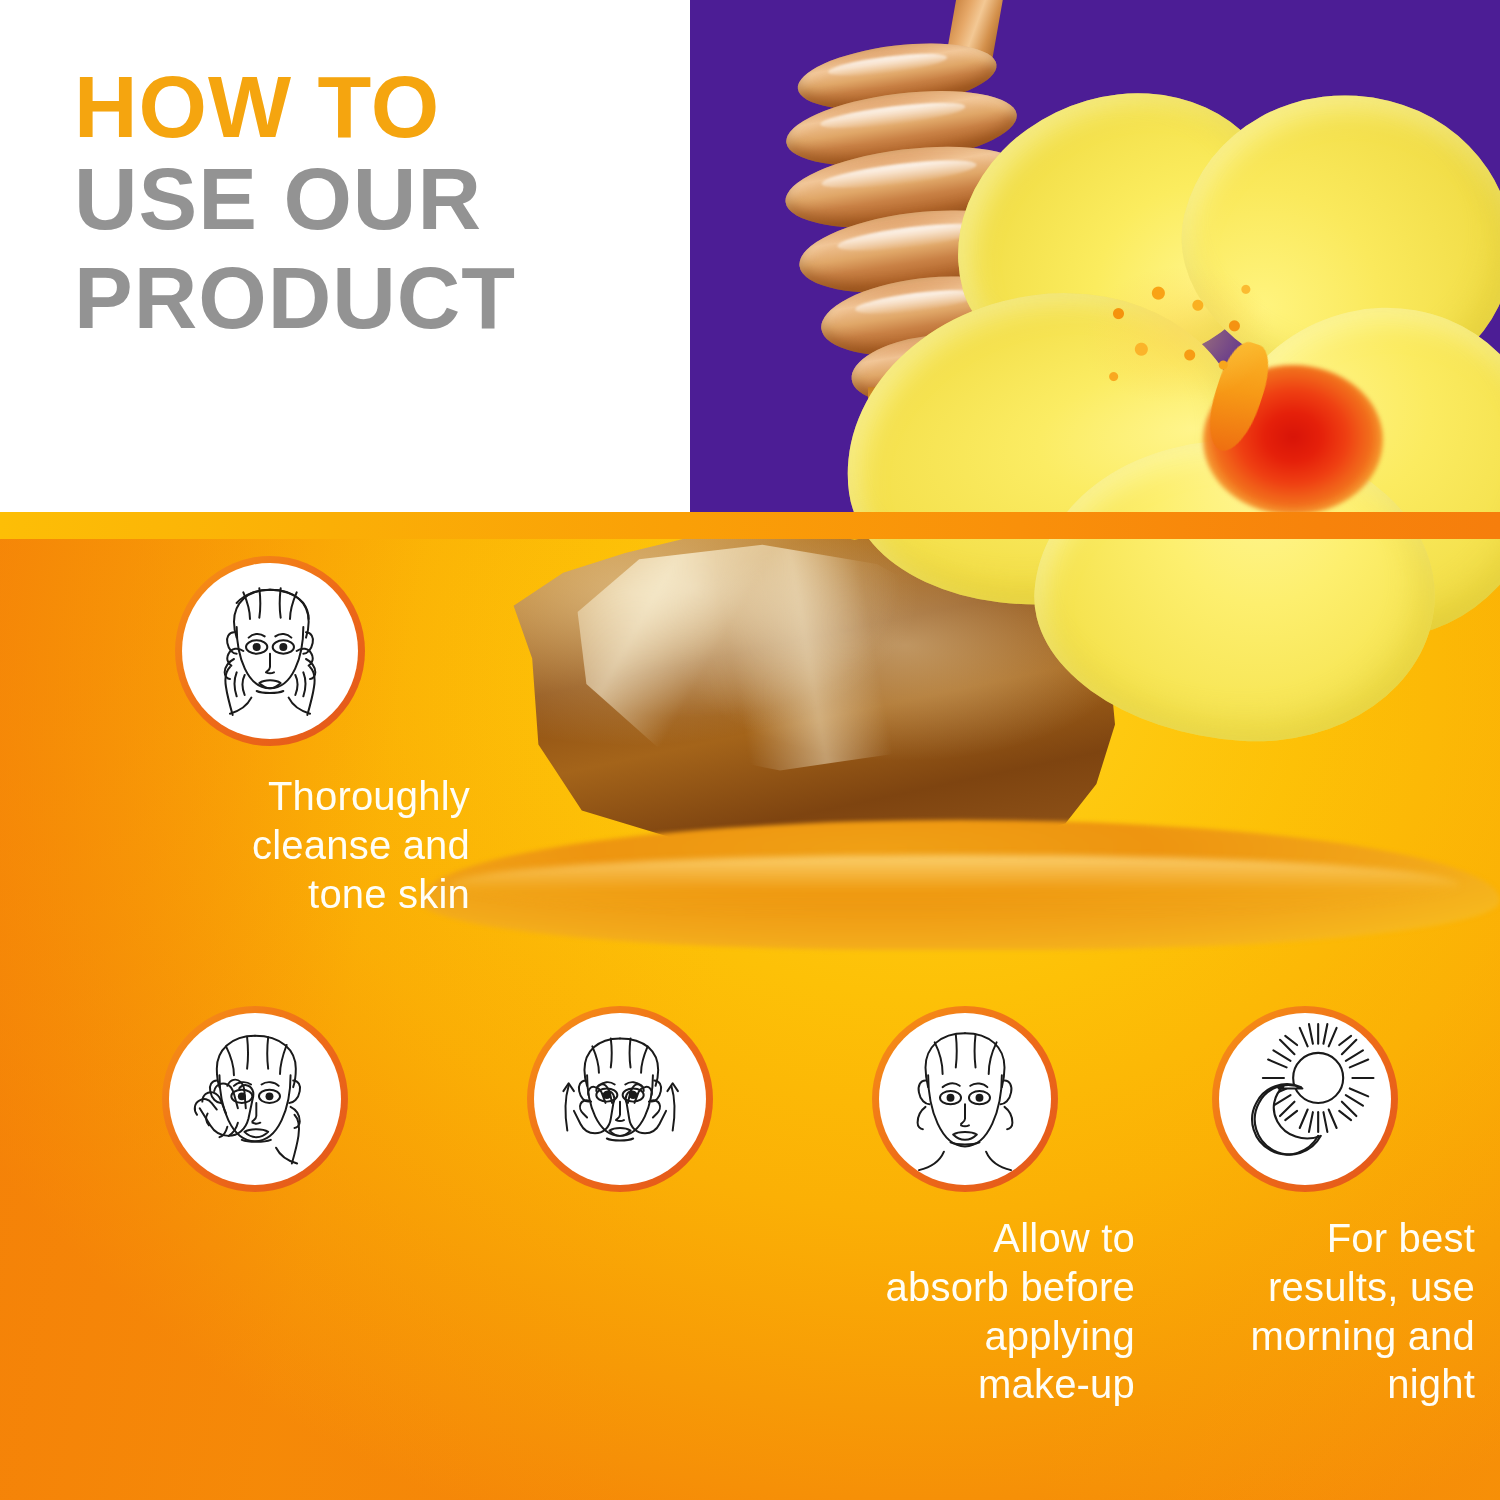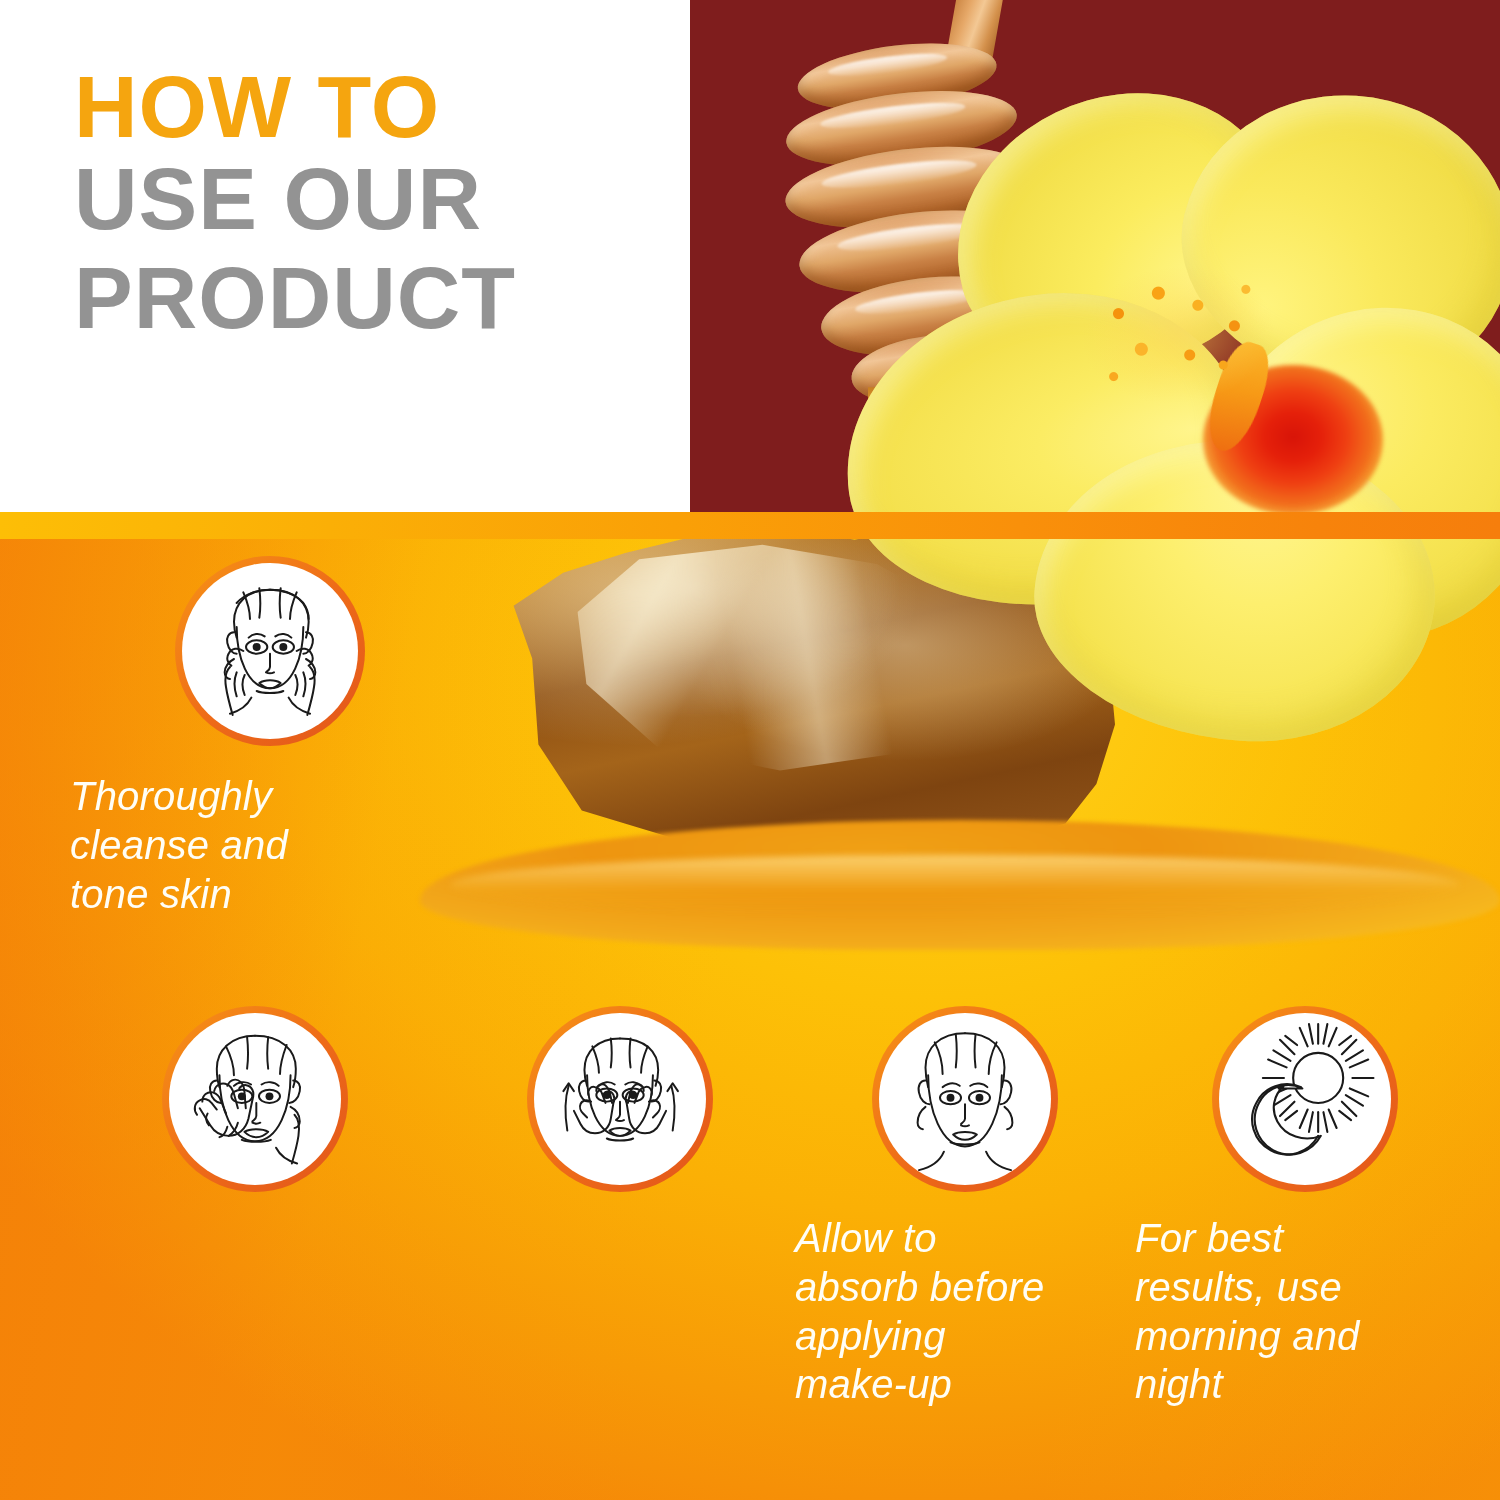--- a/index.html
+++ b/index.html
@@ -7,21 +7,21 @@
     margin: 0;
     padding: 0;
     background: #ffffff;
   }
   #canvas {
     position: relative;
     width: 1500px;
     height: 1500px;
     overflow: hidden;
     font-family: "Liberation Sans", sans-serif;
-    background: #7f1d1d;
+    background: #4c1d95;
   }
 
   
   .body-bg {
     position: absolute;
     left: 0; top: 512px; width: 1500px; height: 988px;
     background:
       radial-gradient(ellipse 1100px 900px at 62% 18%, #FFD21A 0%, #FDC107 34%, #FBB005 58%, #F79A06 80%, #F58608 100%);
   }
   .body-bg::after {
@@ -230,22 +230,21 @@
     width: 1010px; height: 60px;
     background: linear-gradient(180deg, rgba(255,224,140,.75) 0%, rgba(245,175,25,.25) 58%, rgba(245,175,25,0) 100%);
     border-radius: 50%;
     filter: blur(3px);
   }
 
   
   .step {
     position: absolute;
     z-index: 8;
-    text-align: left;
-    font-style: italic;
+    text-align: right;
   }
   .icon-circle {
     position: relative;
     margin: 0 auto;
     border-radius: 50%;
     background: linear-gradient(135deg, #F79416 0%, #EE6B18 52%, #E2551B 100%);
     display: flex;
     align-items: center;
     justify-content: center;
   }

